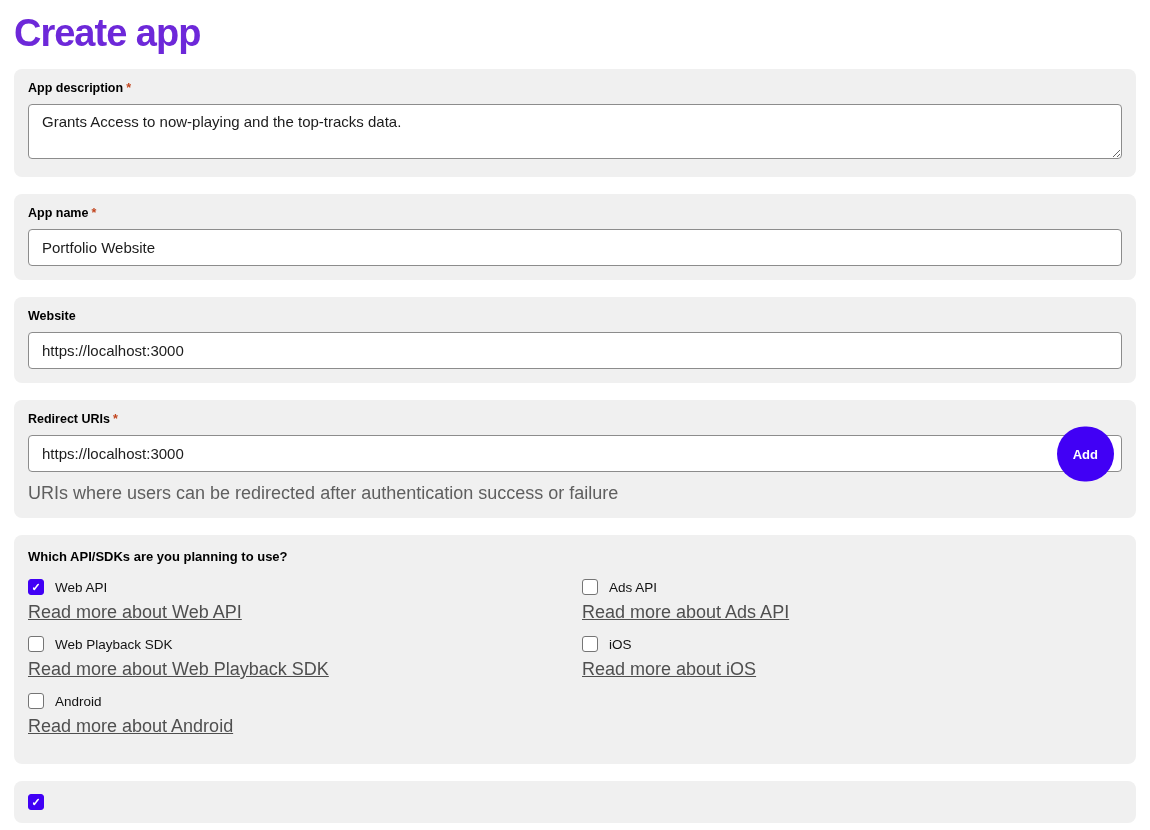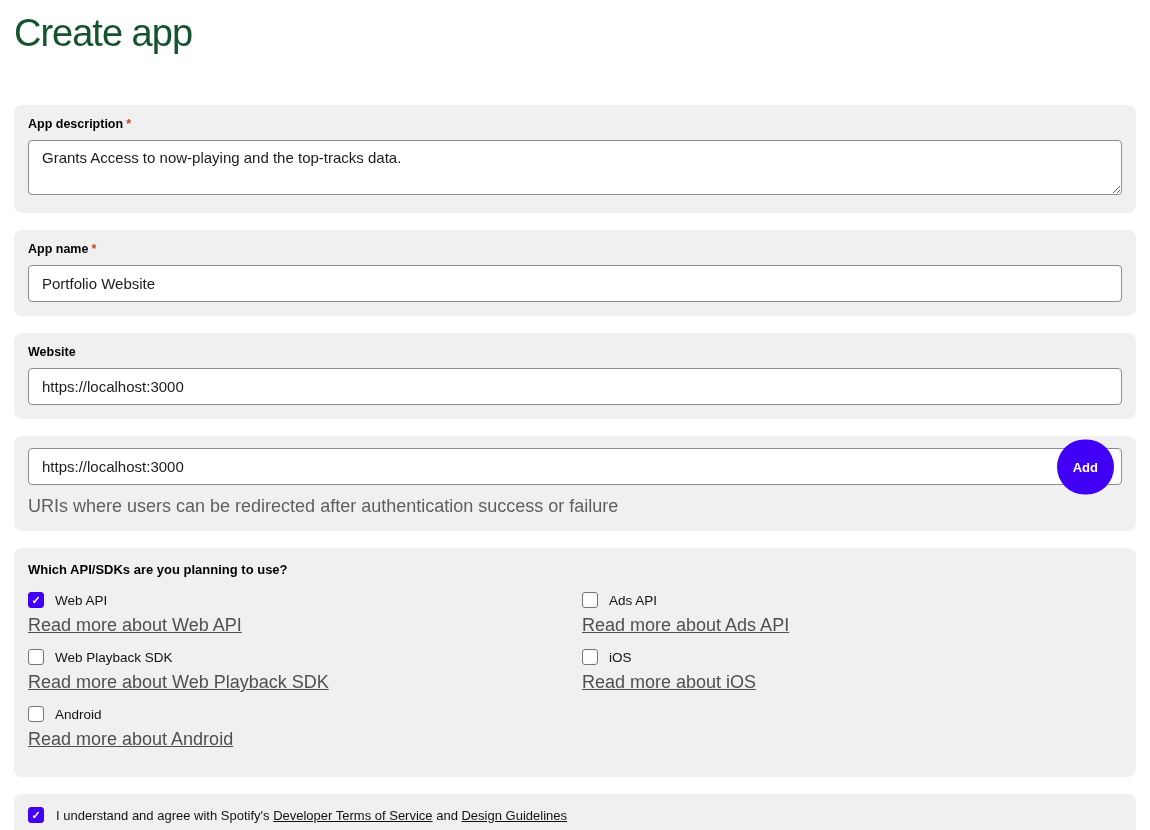--- a/index.html
+++ b/index.html
@@ -7,24 +7,24 @@
   body {
     width: 1150px; height: 830px;
     background: #ffffff;
     font-family: "Liberation Sans", sans-serif;
     color: #000;
     overflow: hidden;
   }
   .page { padding: 0 14px; }
   .page-title {
     font-size: 38px;
-    font-weight: 400;
+    font-weight: 700;
     letter-spacing: -1px;
-    margin: 12px 0 50px 0;
-    color: #14532d;
+    margin: 12px 0 14px 0;
+    color: #6d28d9;
   }
   .card {
     background: #f0f0f0;
     border-radius: 8px;
     padding: 12px 14px 14px 14px;
     margin-bottom: 17px;
   }
   .field-label {
     display: block;
     font-size: 12.5px;
@@ -150,20 +150,21 @@
     <label class="field-label"><span>App name</span><span class="asterisk">*</span></label>
     <input class="text-input" type="text" value="Portfolio Website" style="">
   </div>
 
   <div class="card">
     <label class="field-label">Website</label>
     <input class="text-input" type="text" value="https://localhost:3000" style="">
   </div>
 
   <div class="card">
+    <label class="field-label"><span>Redirect URIs</span><span class="asterisk">*</span></label>
     <div class="input-wrap">
       <input class="text-input" type="text" value="https://localhost:3000" style="">
       <button class="add-btn">Add</button>
     </div>
     <div class="helper-text">URIs where users can be redirected after authentication success or failure</div>
   </div>
 
   <div class="card">
     <div class="sdk-heading">Which API/SDKs are you planning to use?</div>
     <div class="sdk-grid">
@@ -210,17 +211,16 @@
           <a class="read-link">Read more about Android</a>
         </div>
       </div>
   </div>
 
   <div class="card agree-card">
     <div class="agree-row">
       <span class="checkbox checked">
           <span class="check-glyph">✓</span>
         </span>
-      <span class="agree-text"><span>I understand and agree with Spotify's </span><a>Developer Terms of Service</a><span> and </span><a>Design Guidelines</a></span>
     </div>
   </div>
 
 </div>
 
 </body></html>

